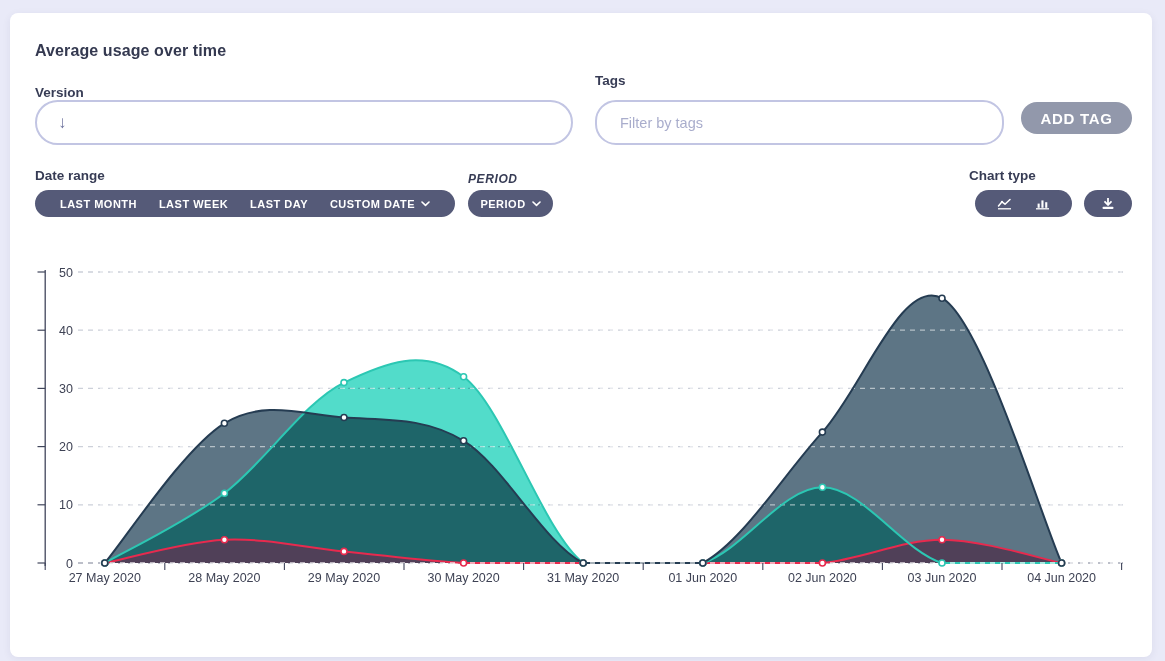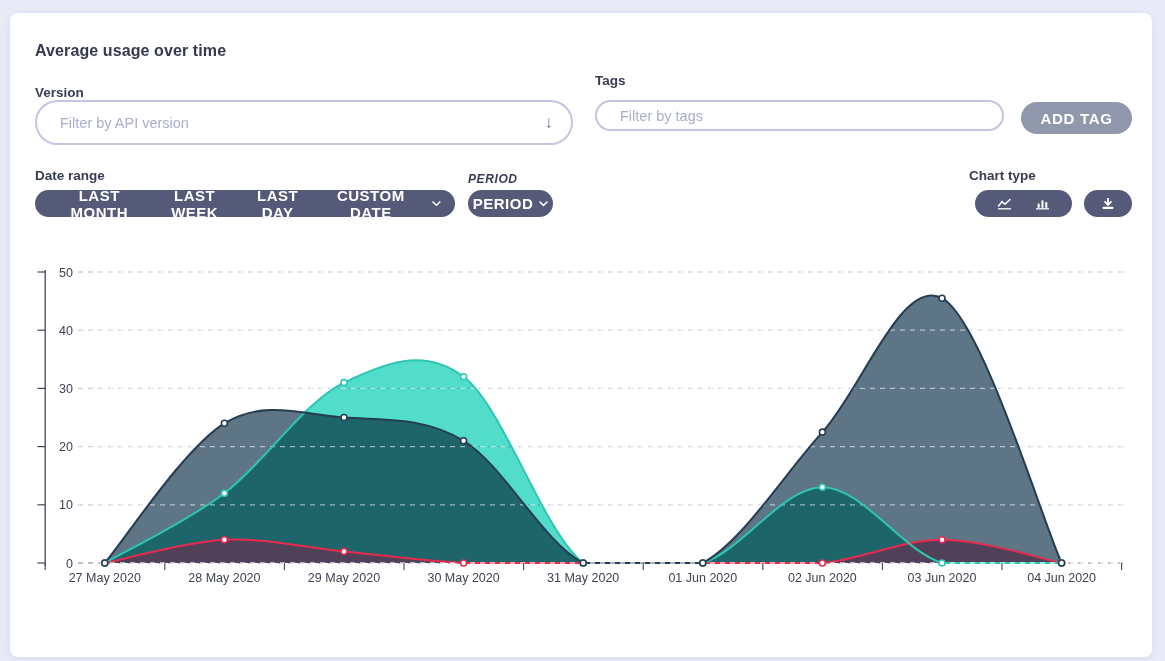--- a/index.html
+++ b/index.html
@@ -33,21 +33,21 @@
   .add-tag{
     left:1021px;top:102px;width:111px;height:32px;border-radius:16px;border:none;cursor:pointer;
     background:var(--btn-gray);color:#fff;font-size:15px;font-weight:700;letter-spacing:.7px;
     display:flex;align-items:center;justify-content:center;font-family:"Liberation Sans",sans-serif;
   }
   .dark-pill{
     background:var(--accent);border-radius:14px;height:27px;display:flex;align-items:center;color:#fff;
   }
   .bar-btn{
     background:none;border:none;color:#fff;cursor:pointer;padding:0;
-    font-size:15px;font-weight:700;letter-spacing:.5px;display:flex;align-items:center;gap:6px;
+    font-size:11px;font-weight:700;letter-spacing:.5px;display:flex;align-items:center;gap:6px;
     font-family:"Liberation Sans",sans-serif;
   }
   .tiny-label{font-size:12px;font-weight:700;letter-spacing:.6px;color:var(--label);font-style:italic;}
   .icon-btn{background:none;border:none;padding:0;cursor:pointer;display:flex;align-items:center;}
   .axis-text{font-size:12.5px;fill:var(--axis-text);font-family:"Liberation Sans",sans-serif;}
   #chart-svg{position:absolute;left:0;top:0;pointer-events:none;}
 </style>
 </head>
 <body>
 
@@ -142,26 +142,25 @@
       <text x="822.4" y="582" text-anchor="middle" class="axis-text">02 Jun 2020</text>
       <text x="942" y="582" text-anchor="middle" class="axis-text">03 Jun 2020</text>
       <text x="1061.6" y="582" text-anchor="middle" class="axis-text">04 Jun 2020</text>
     </g>
   </svg>
 
 <div class="abs page-title">Average usage over time</div>
 
 <div class="abs field-label" style="left:35px;top:73px;margin-top:12px;">Version</div>
 <div class="abs pill-input" style="left:35px;top:100px;width:538px;height:45px;">
-  <input type="text" placeholder="Filter by API version" style="">
   <span class="arrow-glyph">↓</span>
 </div>
 
 <div class="abs field-label" style="left:595px;top:73px;">Tags</div>
-<div class="abs pill-input" style="left:595px;top:100px;width:409px;height:31px;border-radius:21px;">
+<div class="abs pill-input" style="left:595px;top:100px;width:409px;height:45px;border-radius:21px;">
   <input type="text" placeholder="Filter by tags" style="">
 </div>
 <button class="abs add-tag">ADD TAG</button>
 
 <div class="abs field-label" style="left:35px;top:168px;">Date range</div>
 <div class="abs dark-pill" style="left:35px;top:190px;width:420px;justify-content:space-around;padding:0 14px;">
   <button class="bar-btn">
       <span>LAST MONTH</span>
     </button>
   <button class="bar-btn">

